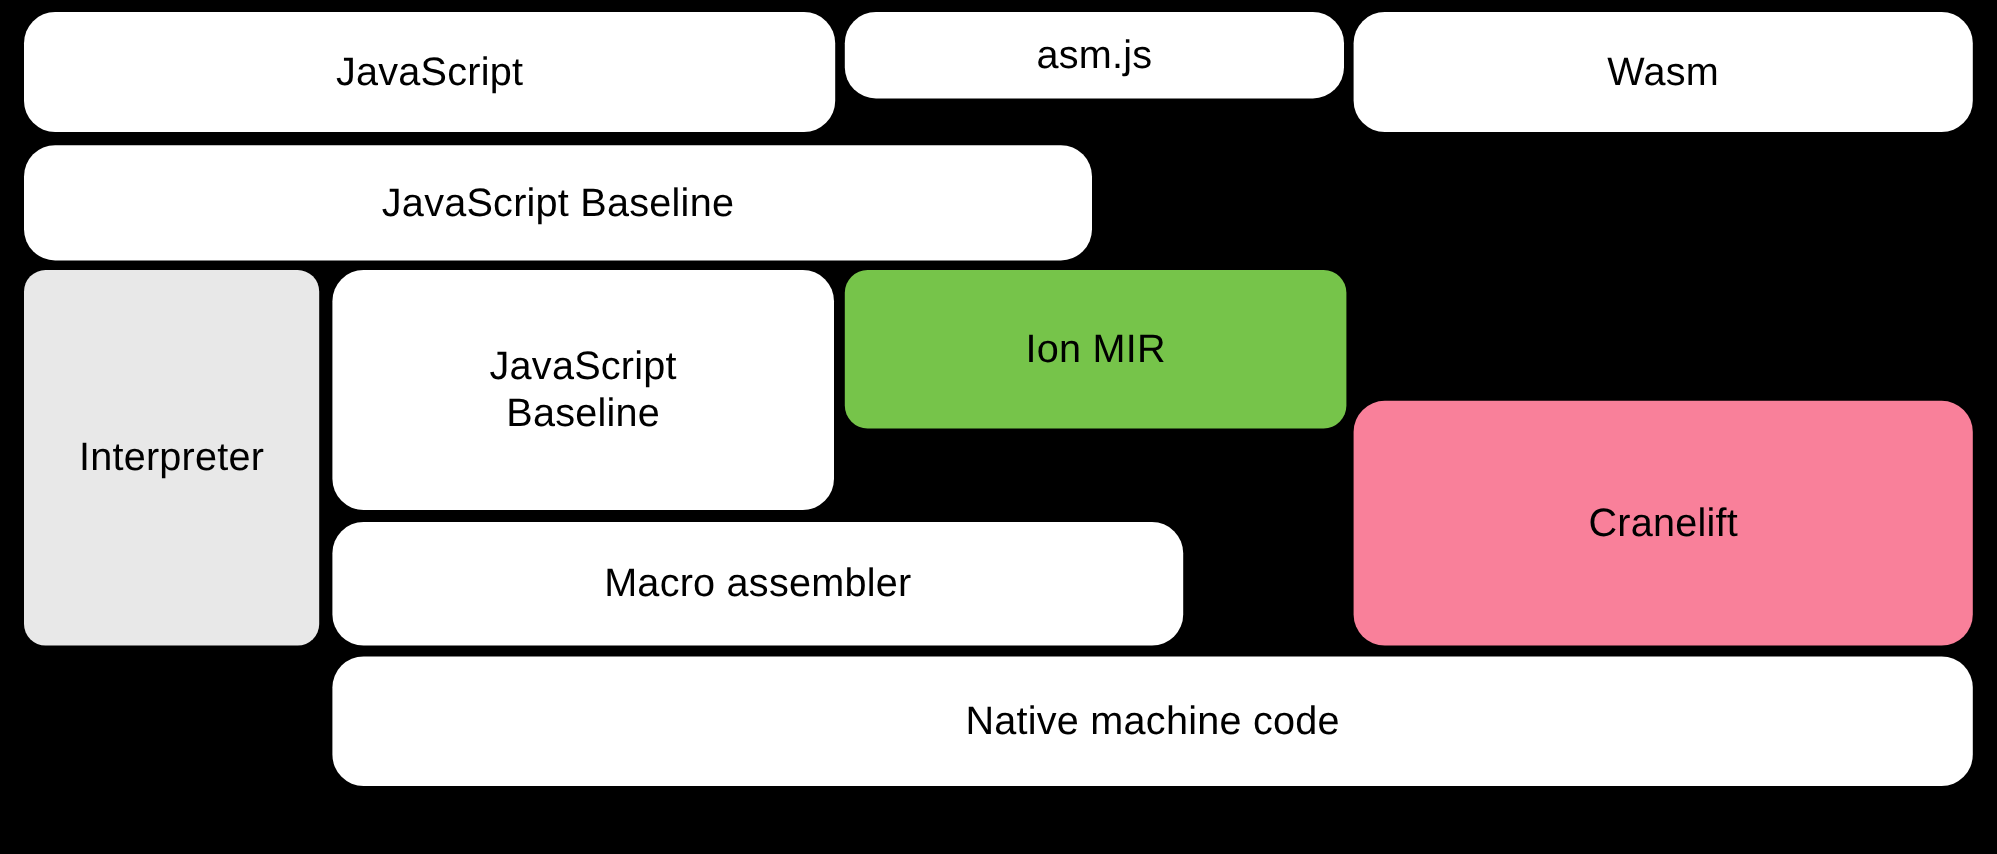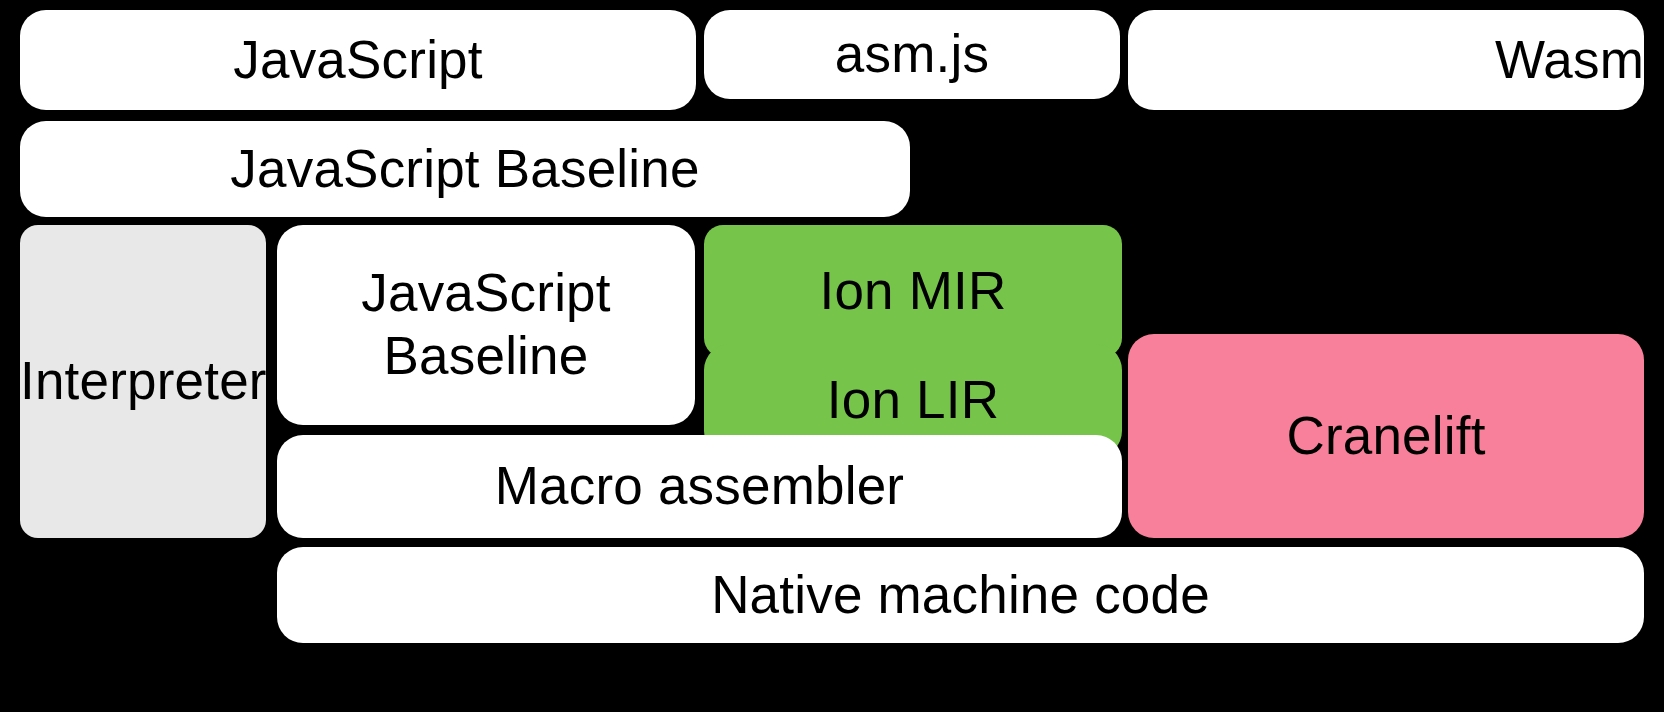--- a/index.html
+++ b/index.html
@@ -25,21 +25,21 @@
     position: absolute;
     box-sizing: border-box;
     border-radius: 26px;
     background: #ffffff;
     color: #000000;
     display: flex;
     align-items: center;
     justify-content: center;
     text-align: center;
     line-height: 1.18;
-    font-size: 53px;
+    font-size: 33px;
     font-weight: 400;
     letter-spacing: 0.2px;
     font-family: "Liberation Sans", sans-serif;
     white-space: pre-line;
   }
 
   .node.white  { background: #ffffff; }
   .node.gray   { background: #e8e8e8; }
   .node.green  { background: #76c44a; }
   .node.pink   { background: #f9809a; justify-content: flex-end; }
@@ -48,24 +48,23 @@
     display: block;
     width: 100%;
     white-space: pre-line;
   }
 </style>
 </head>
 <body>
 
 <div id="stage" style="background: rgb(0, 0, 0);">
     <div class="node white" style="left: 20px; top: 10px; width: 676px; height: 100px;"><span class="lbl">JavaScript</span></div>
-    <div class="node white" style="left: 704px; top: 10px; width: 416px; height: 89px; text-align: center;"><span class="lbl">asm.js</span></div>
-    <div class="node white" style="left: 1128px; top: 10px; width: 516px; height: 100px; text-align: right;"><span class="lbl">Wasm</span></div>
+    <div class="node white" style="left: 704px; top: 10px; width: 416px; height: 72px; text-align: center;"><span class="lbl">asm.js</span></div>
+    <div class="node white" style="left: 1128px; top: 10px; width: 516px; height: 100px;"><span class="lbl">Wasm</span></div>
     <div class="node white" style="left: 20px; top: 121px; width: 890px; height: 96px;"><span class="lbl">JavaScript Baseline</span></div>
     <div class="node gray" style="left: 20px; top: 225px; width: 246px; height: 313px; border-radius: 18px;"><span class="lbl">Interpreter</span></div>
     <div class="node white" style="left: 277px; top: 225px; width: 418px; height: 200px;"><span class="lbl">JavaScript
 Baseline</span></div>
     <div class="node green" style="left: 704px; top: 225px; width: 418px; height: 132px; border-radius: 19px;"><span class="lbl">Ion MIR</span></div>
-    <div class="node green" style="left: 704px; top: 344px; width: 418px; height: 113px;"><span class="lbl">Ion LIR</span></div>
     <div class="node pink" style="left: 1128px; top: 334px; width: 516px; height: 204px;"><span class="lbl">Cranelift</span></div>
-    <div class="node white" style="left: 277px; top: 435px; width: 845px; height: 103px;"><span class="lbl">Macro assembler</span></div>
-    <div class="node white" style="left: 277px; top: 547px; width: 1367px; height: 96px;"><span class="lbl">Native machine code</span></div>
+    <div class="node white" style="left: 277px; top: 435px; width: 709px; height: 103px;"><span class="lbl">Macro assembler</span></div>
+    <div class="node white" style="left: 277px; top: 547px; width: 1367px; height: 108px;"><span class="lbl">Native machine code</span></div>
   </div>
 
 </body></html>

